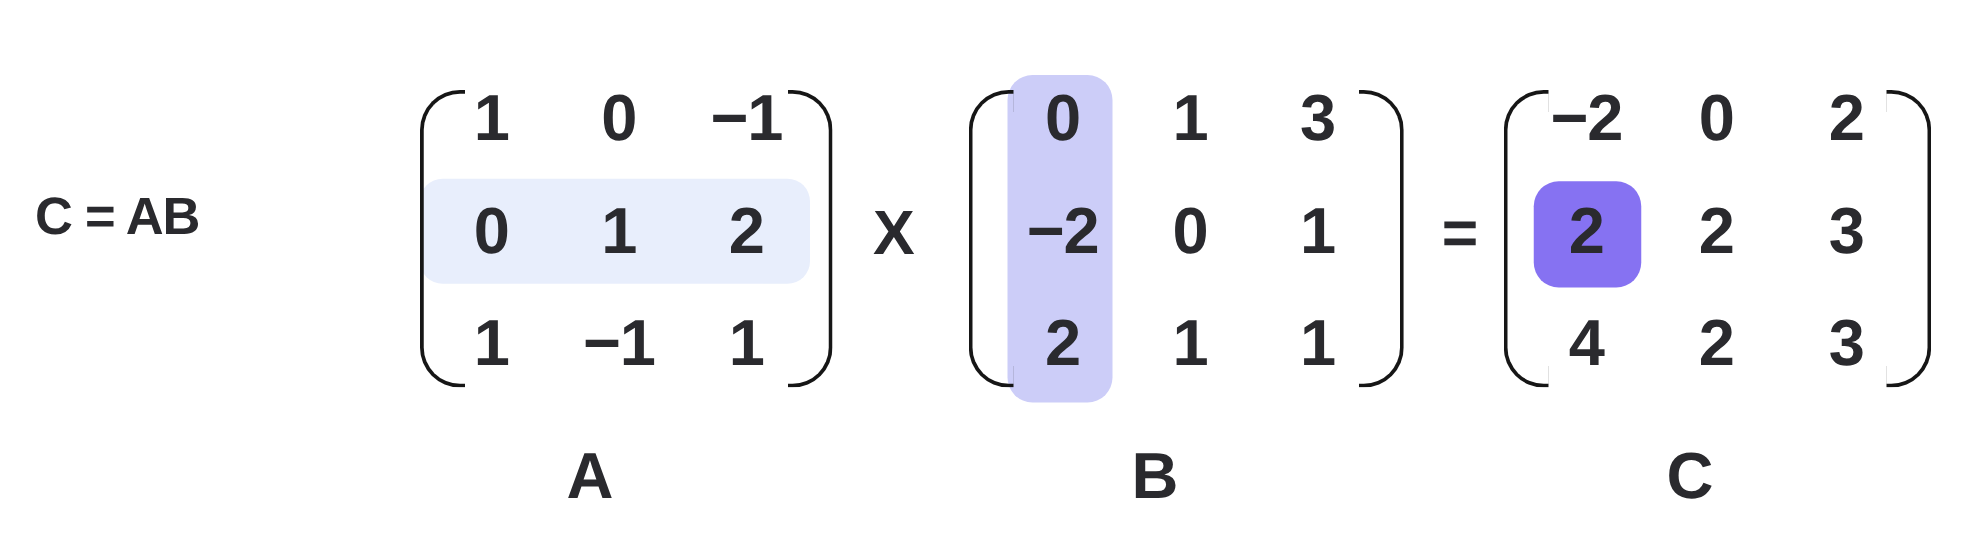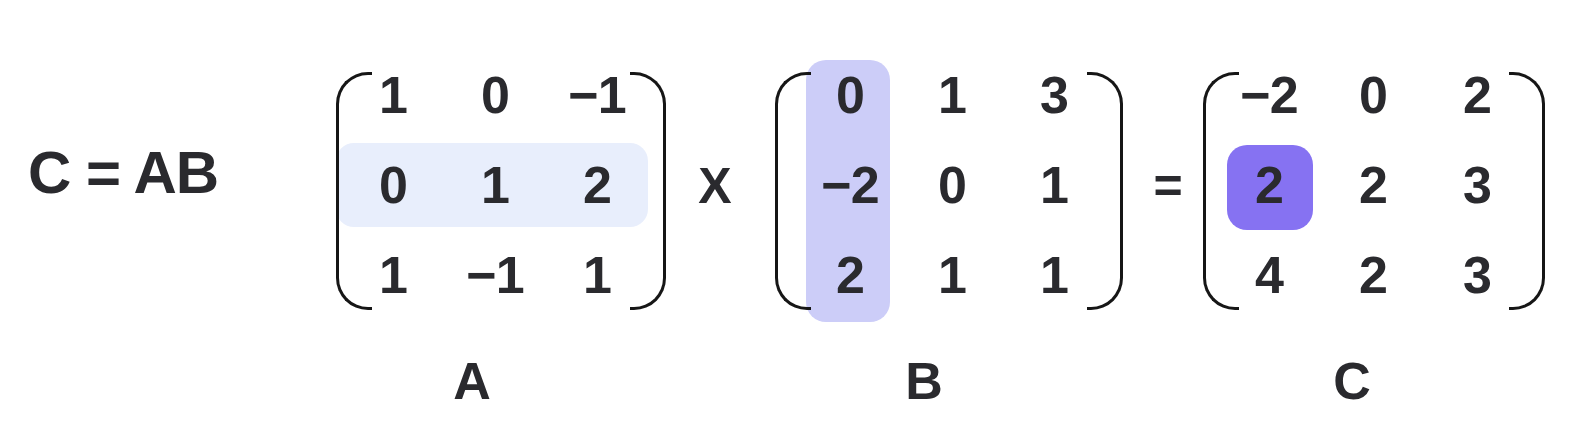--- a/index.html
+++ b/index.html
@@ -15,21 +15,21 @@
     background: #ffffff;
     overflow: hidden;
     color: var(--text, #2a2a2e);
   }
 
   
   .equation {
     position: absolute;
     left: 28px;
     top: 150px;
-    font-size: 60px;
+    font-size: 42px;
     font-weight: 700;
     letter-spacing: -1px;
     line-height: 46px;
     color: var(--text, #2a2a2e);
     white-space: pre;
   }
 
   
   .matrix { position: absolute; top: 50px; height: 280px; }
   .matrix-a { left: 336px; width: 330px; }

